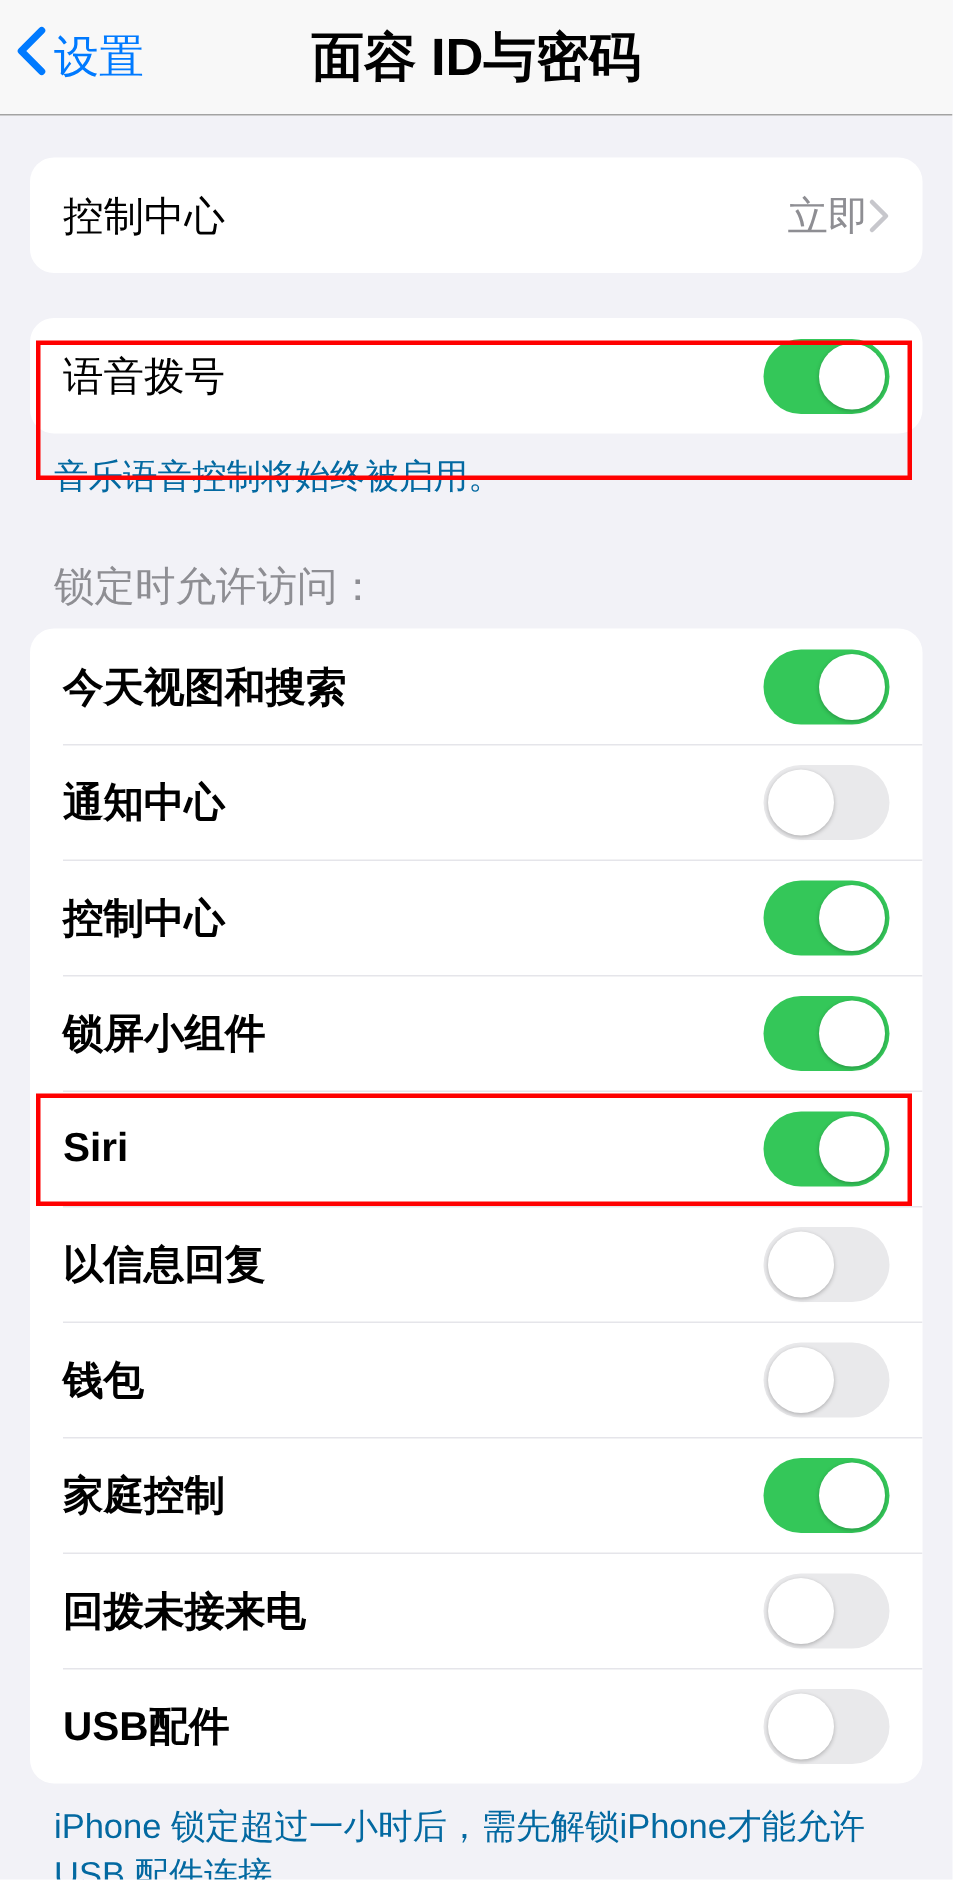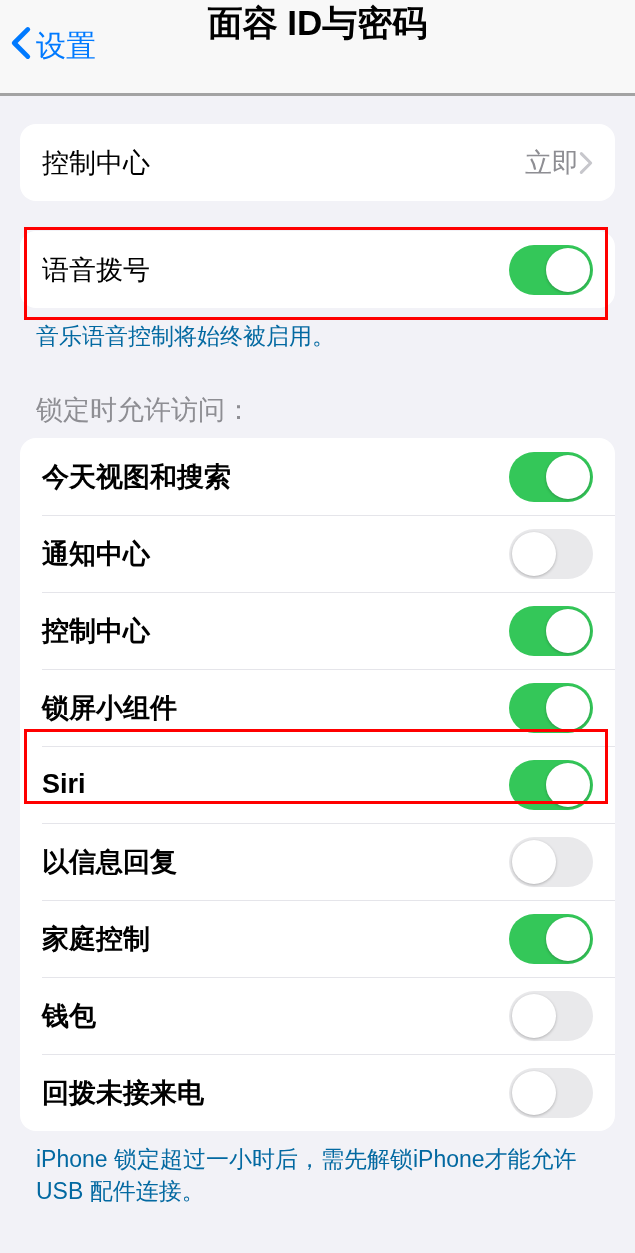--- a/index.html
+++ b/index.html
@@ -4,24 +4,25 @@
 <style>
   * { box-sizing: border-box; margin: 0; padding: 0; }
   body {
     width: 635px;
     height: 1253px;
     background: #f2f2f7;
     font-family: -apple-system, "Helvetica Neue", Arial, sans-serif;
     overflow: hidden;
   }
   .navbar {
-    height: 96px;
+    height: 77px;
     background: #f8f8f8;
-    border-bottom: 3px solid #a3a3a3;
-    display: flex;
+    border-bottom: 1px solid #a3a3a3;
+    display: flex;
+    align-items: center;
     position: relative;
     padding: 0 10px;
   }
   .nav-back {
     display: flex;
     align-items: center;
     color: #007aff;
     font-size: 30px;
     gap: 4px;
     cursor: pointer;
@@ -177,33 +178,39 @@
           <div class="knob"></div>
         </div>
       </div>
       <div class="row">
         <span>以信息回复</span>
         <div class="toggle">
           <div class="knob"></div>
         </div>
       </div>
       <div class="row">
+        <span>钱包</span>
+        <div class="toggle">
+          <div class="knob"></div>
+        </div>
+      </div>
+      <div class="row">
         <span>家庭控制</span>
         <div class="toggle on">
           <div class="knob"></div>
         </div>
       </div>
       <div class="row">
-        <span>钱包</span>
-        <div class="toggle">
-          <div class="knob"></div>
-        </div>
-      </div>
-      <div class="row">
         <span>回拨未接来电</span>
+        <div class="toggle">
+          <div class="knob"></div>
+        </div>
+      </div>
+      <div class="row">
+        <span>USB配件</span>
         <div class="toggle">
           <div class="knob"></div>
         </div>
       </div>
     </div>
   <div class="footer-note">iPhone 锁定超过一小时后，需先解锁iPhone才能允许USB 配件连接。</div>
 
 </div>
 
 <div class="highlight-box" style="top: 227px; left: 24px; width: 584px; height: 93px;"></div>

